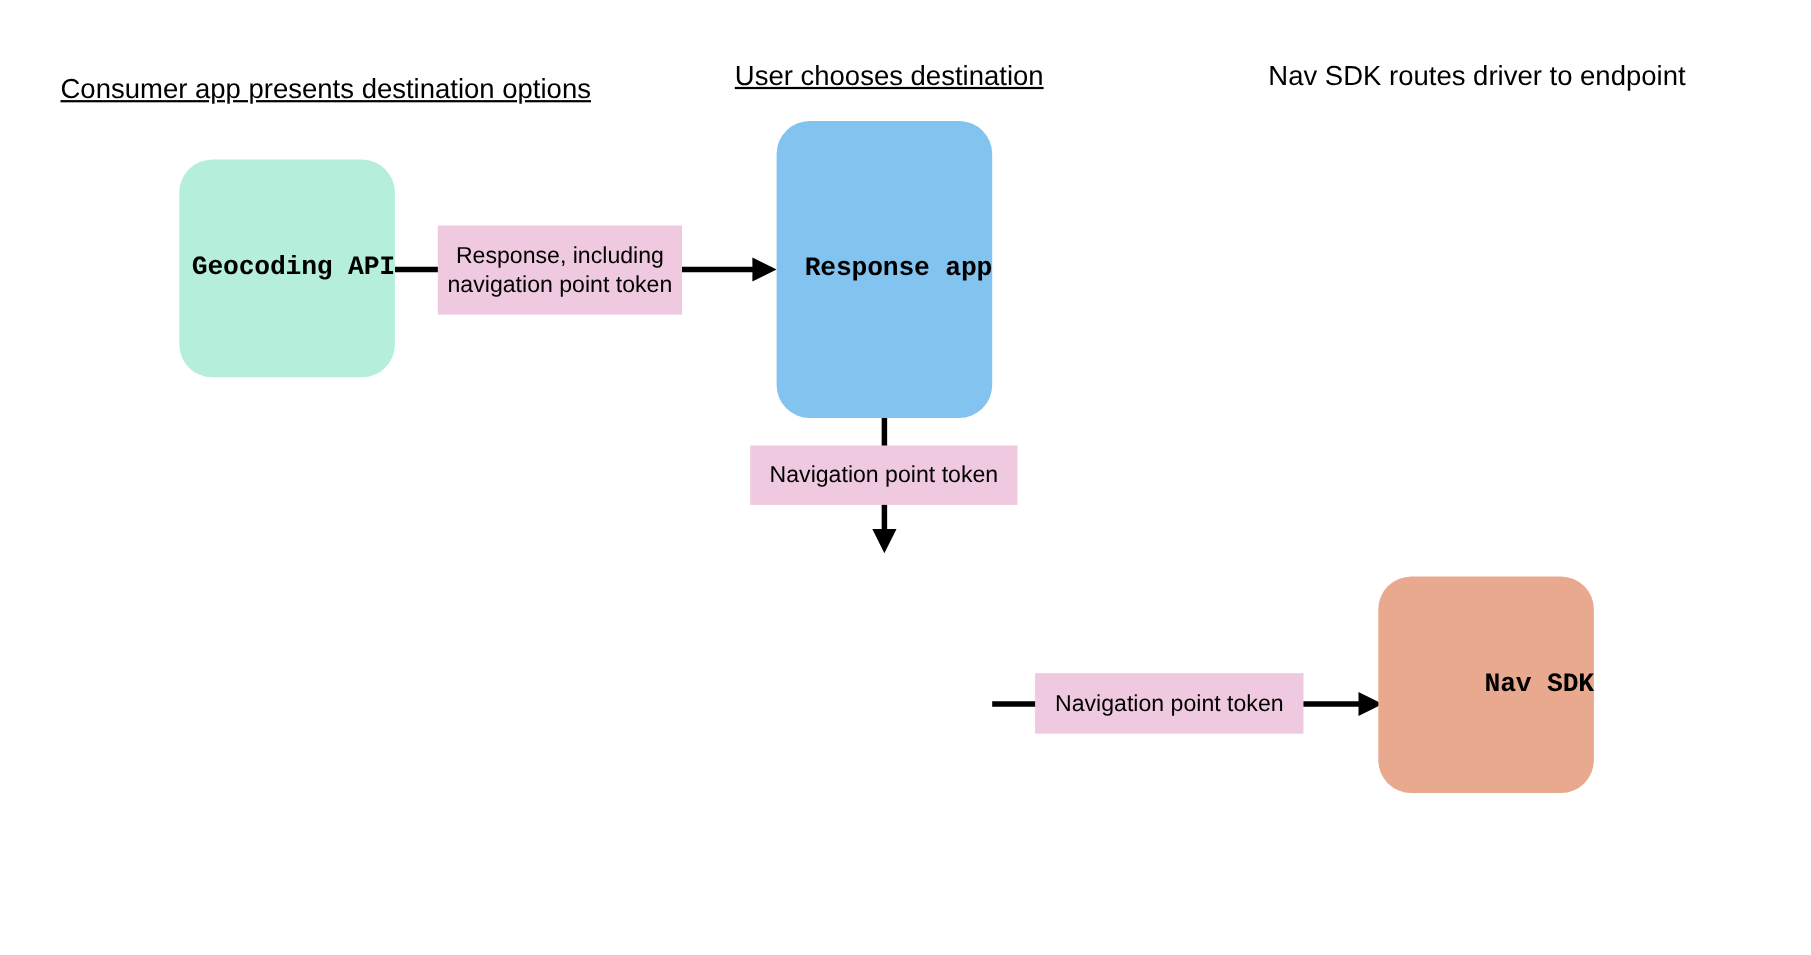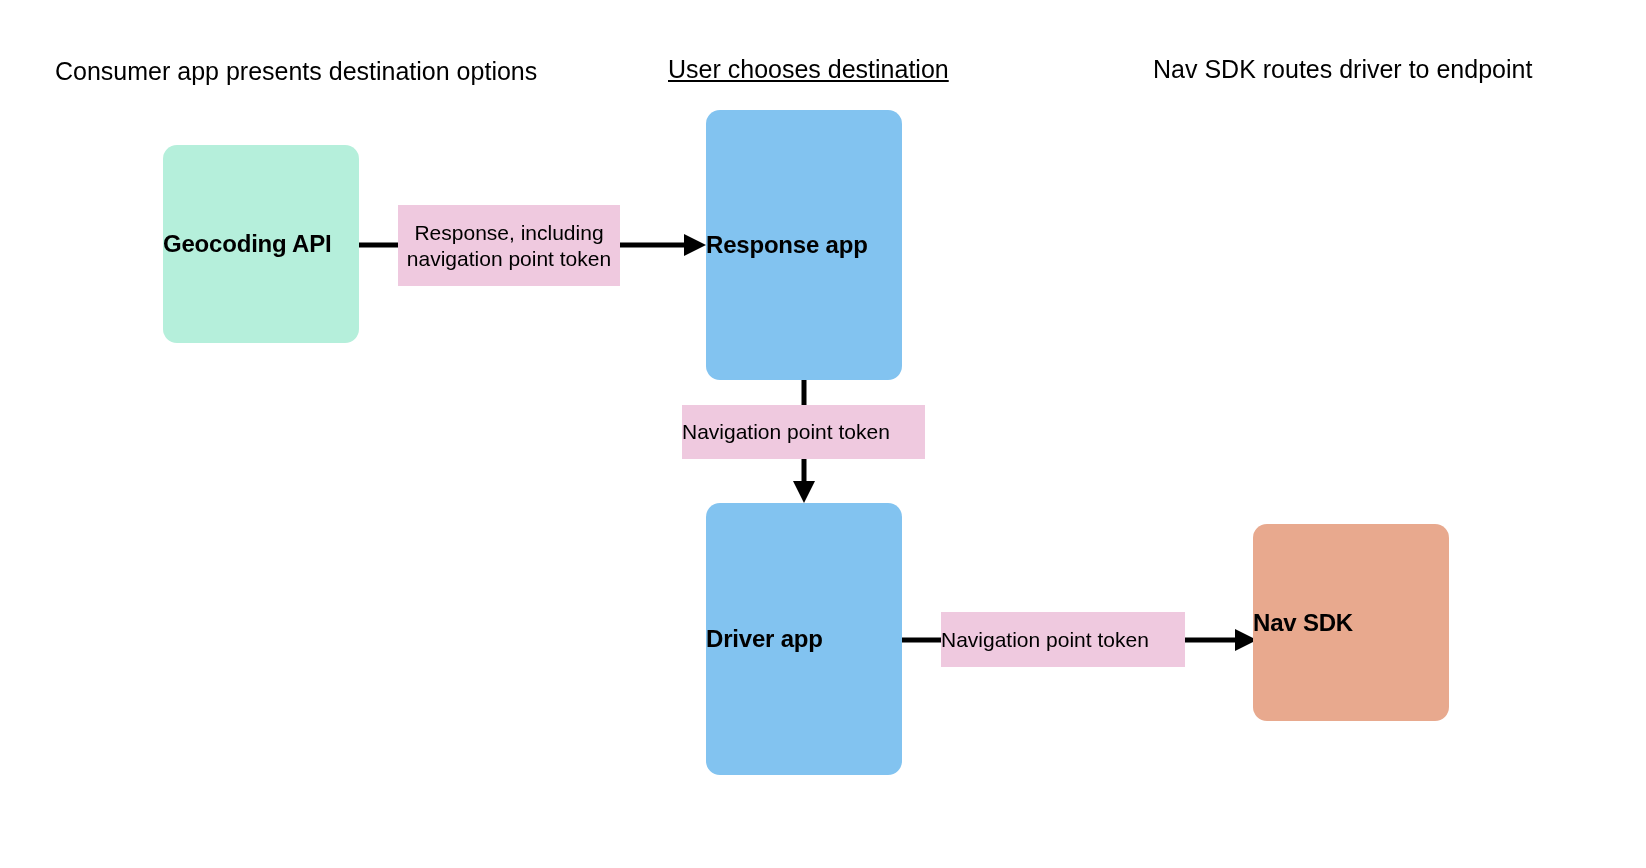--- a/index.html
+++ b/index.html
@@ -21,40 +21,41 @@
   .heading {
     position: absolute;
     font-size: 25px;
     line-height: 30px;
     color: #000000;
     white-space: nowrap;
     font-weight: 400;
   }
   .node {
     position: absolute;
-    border-radius: 14px;
+    border-radius: 30px;
     display: flex;
     align-items: center;
-    justify-content: flex-start;
+    justify-content: flex-end;
     box-sizing: border-box;
     z-index: 3;
+    font-family: Liberation Mono, monospace;
   }
   .node-label {
     font-size: 24px;
     font-weight: bold;
     color: #000000;
     text-align: center;
     line-height: 28px;
     letter-spacing: -0.2px;
   }
   .edge-label {
     position: absolute;
     display: flex;
     align-items: center;
-    justify-content: flex-start;
+    justify-content: center;
     text-align: center;
     font-size: 21px;
     line-height: 26px;
     color: #000000;
     box-sizing: border-box;
     z-index: 4;
   }
   .connector {
     position: absolute;
     z-index: 2;
@@ -62,21 +63,21 @@
   .connector svg {
     display: block;
     overflow: visible;
   }
 </style>
 </head>
 <body>
 
 <div id="canvas">
 
-  <div class="heading" style="left:55px; top:56px;">Consumer app presents destination options</div>
+  <div class="heading" style="left:55px; top:66px;text-decoration:underline;">Consumer app presents destination options</div>
   <div class="heading" style="left:668px; top:54px;text-decoration:underline;">User chooses destination</div>
   <div class="heading" style="left:1153px; top:54px;">Nav SDK routes driver to endpoint</div>
 
   <div class="connector" style="left:359px; top:233px; width:350px; height:24px;">
     <svg width="350" height="24" viewBox="0 0 350 24">
       <line x1="0" y1="12" x2="335" y2="12" stroke="#000000" stroke-width="5"></line>
       <polygon points="347,12 325,1 325,23" fill="#000000"></polygon>
     </svg>
   </div>
 
@@ -95,23 +96,20 @@
   </div>
 
   <div class="node" style="left:163px; top:145px; width:196px; height:198px; background:#B5EFDB;">
     <span class="node-label">Geocoding API</span>
   </div>
 
   <div class="node" style="left:706px; top:110px; width:196px; height:270px; background:#82C3F0;">
     <span class="node-label">Response app</span>
   </div>
 
-  <div class="node" style="left:706px; top:503px; width:196px; height:272px; background:#82C3F0;">
-    <span class="node-label">Driver app</span>
-  </div>
 
   <div class="node" style="left:1253px; top:524px; width:196px; height:197px; background:#E8A98E;">
     <span class="node-label">Nav SDK</span>
   </div>
 
   <div class="edge-label" style="left:398px; top:205px; width:222px; height:81px; background:#EFC9DF;">
     <span>Response, including navigation point token</span>
   </div>
 
   <div class="edge-label" style="left:682px; top:405px; width:243px; height:54px; background:#EFC9DF;">

